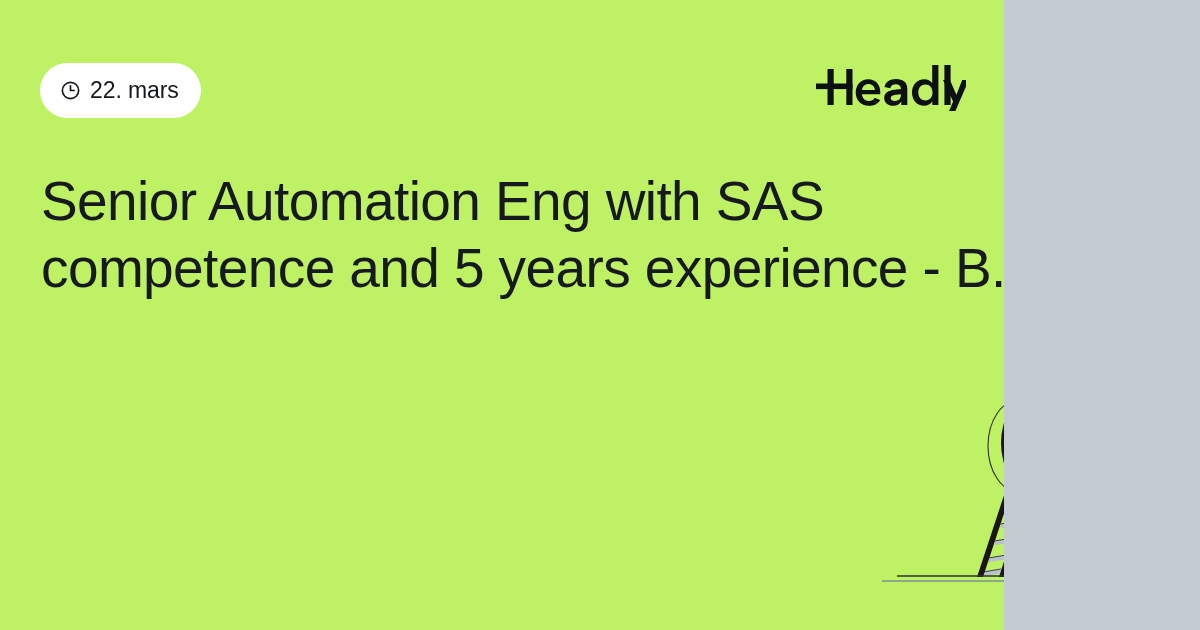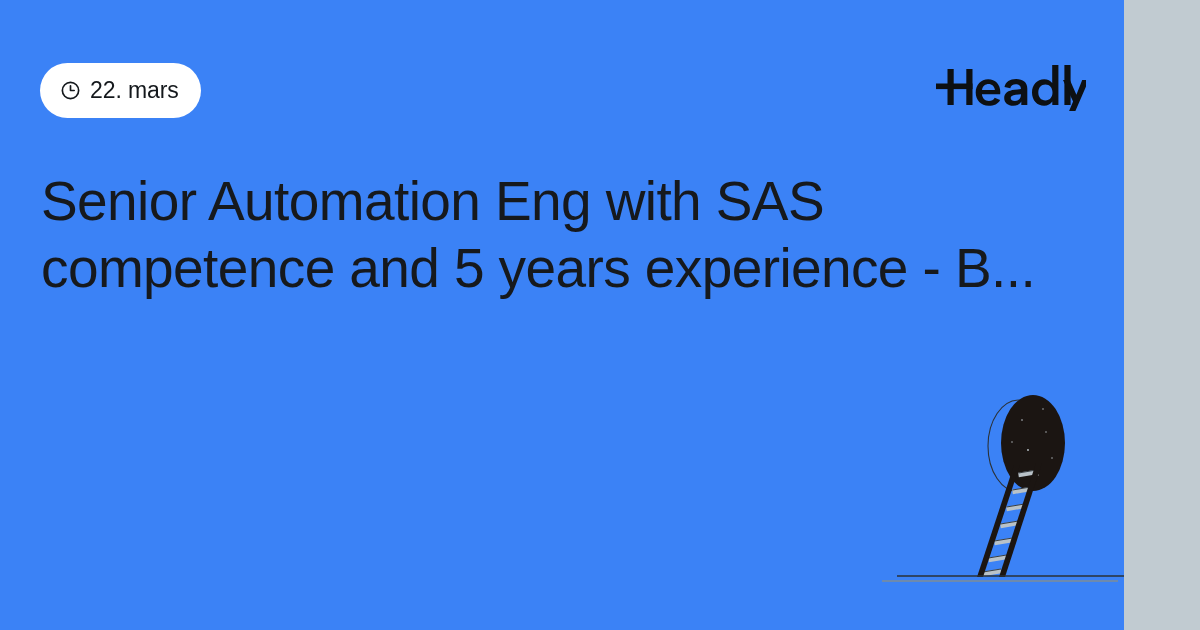--- a/index.html
+++ b/index.html
@@ -9,23 +9,23 @@
   body {
     width: 1200px;
     height: 630px;
     overflow: hidden;
     font-family: "Liberation Sans", sans-serif;
     background: #c1cbd1;
   }
 
   #card {
     position: relative;
-    width: 1124px;
+    width: 1004px;
     height: 630px;
-    background: #3b82f6;
+    background: #bef264;
     overflow: hidden;
   }
 
   
   #date-badge {
     position: absolute;
     left: 40px;
     top: 63px;
     height: 55px;
     box-sizing: border-box;

